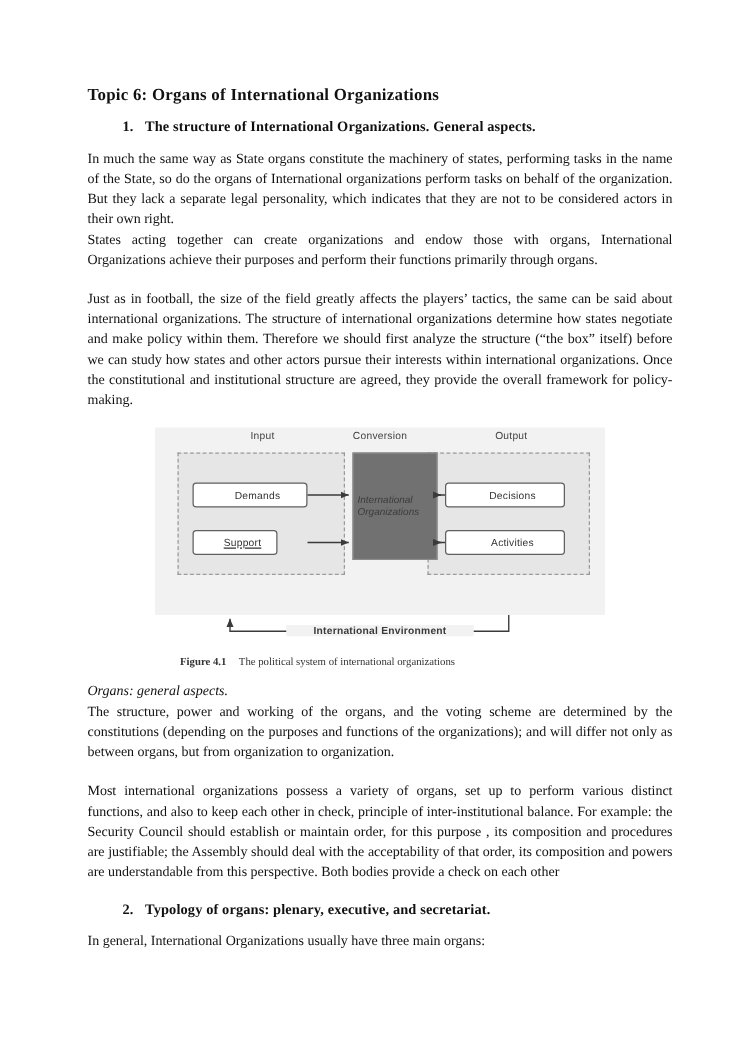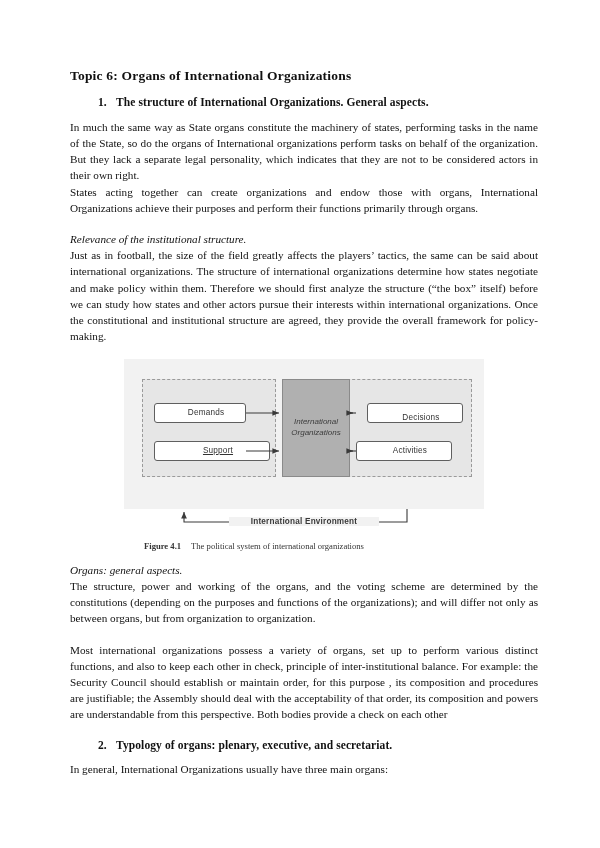--- a/index.html
+++ b/index.html
@@ -105,27 +105,26 @@
     background: #e6e6e6;
   }
   .panel.input  { left: 18px;  width: 134px; }
   .panel.output { left: 218px; width: 130px; }
 
   .conv-box {
     position: absolute;
     top: 20px;
     left: 158px;
     width: 68px;
-    height: 98px;
-    background: #84cc16;
+    height: 86px;
+    background: #ec4899;
     border: 1px solid #8a8a8a;
     display: flex;
     align-items: center;
     justify-content: center;
-    text-align: center;
   }
   .conv-box span {
     font-size: 8px;
     font-style: italic;
     line-height: 1.35;
     color: #3c3c3c;
     display: block;
     padding: 0 3px;
   }
 
@@ -137,22 +136,22 @@
     border-radius: 3px;
     display: flex;
     align-items: center;
     justify-content: center;
     font-size: 8.2px;
     color: #333;
     letter-spacing: 0.2px;
     padding-left: 12px;
   }
   .node.demands  { left: 30px;  top: 44px; width: 92px; }
-  .node.support  { left: 30px;  top: 82px; width: 116px; text-decoration: underline; }
-  .node.decisions{ left: 243px; top: 44px; width: 96px; align-items: flex-end; }
+  .node.support  { left: 30px;  top: 82px; width: 68px; text-decoration: underline; }
+  .node.decisions{ left: 232px; top: 44px; width: 96px; }
   .node.activities{left: 232px; top: 82px; width: 96px; }
 
   .fig-svg {
     position: absolute;
     top: 0; left: 0;
     width: 360px;
     height: 150px;
     pointer-events: none;
   }
 
@@ -201,29 +200,33 @@
   <h2 class="section-heading">
     <span class="num">1.</span><span>The structure of International Organizations. General aspects.</span>
   </h2>
 
   <p class="body">In much the same way as State organs constitute the machinery of states, performing tasks in the name of the State, so do the organs of International organizations perform tasks on behalf of the organization. But they lack a separate legal personality, which indicates that they are not to be considered actors in their own right.</p>
 
   <p class="body">States acting together can create organizations and endow those with organs, International Organizations achieve their purposes and perform their functions primarily through organs.</p>
 
   <div class="spacer-md"></div>
 
-  <p class="italic-lead">Relevance of the institutional structure.</p>
 
   <p class="body">Just as in football, the size of the field greatly affects the players’ tactics, the same can be said about international organizations. The structure of international organizations determine how states negotiate and make policy within them. Therefore we should first analyze the structure (“the box” itself) before we can study how states and other actors pursue their interests within international organizations. Once the constitutional and institutional structure are agreed, they provide the overall framework for policy-making.</p>
 
   <div class="figure-wrap">
     <div class="figure">
 
       <div class="fig-inner">
 
+        <div class="col-labels">
+          <div class="col-label input">Input</div>
+          <div class="col-label conv">Conversion</div>
+          <div class="col-label out">Output</div>
+        </div>
 
         <div class="panel input"></div>
         <div class="panel output"></div>
 
         <div class="conv-box">
           <span>International Organizations</span>
         </div>
 
         <div class="node demands">
           <span>Demands</span>

